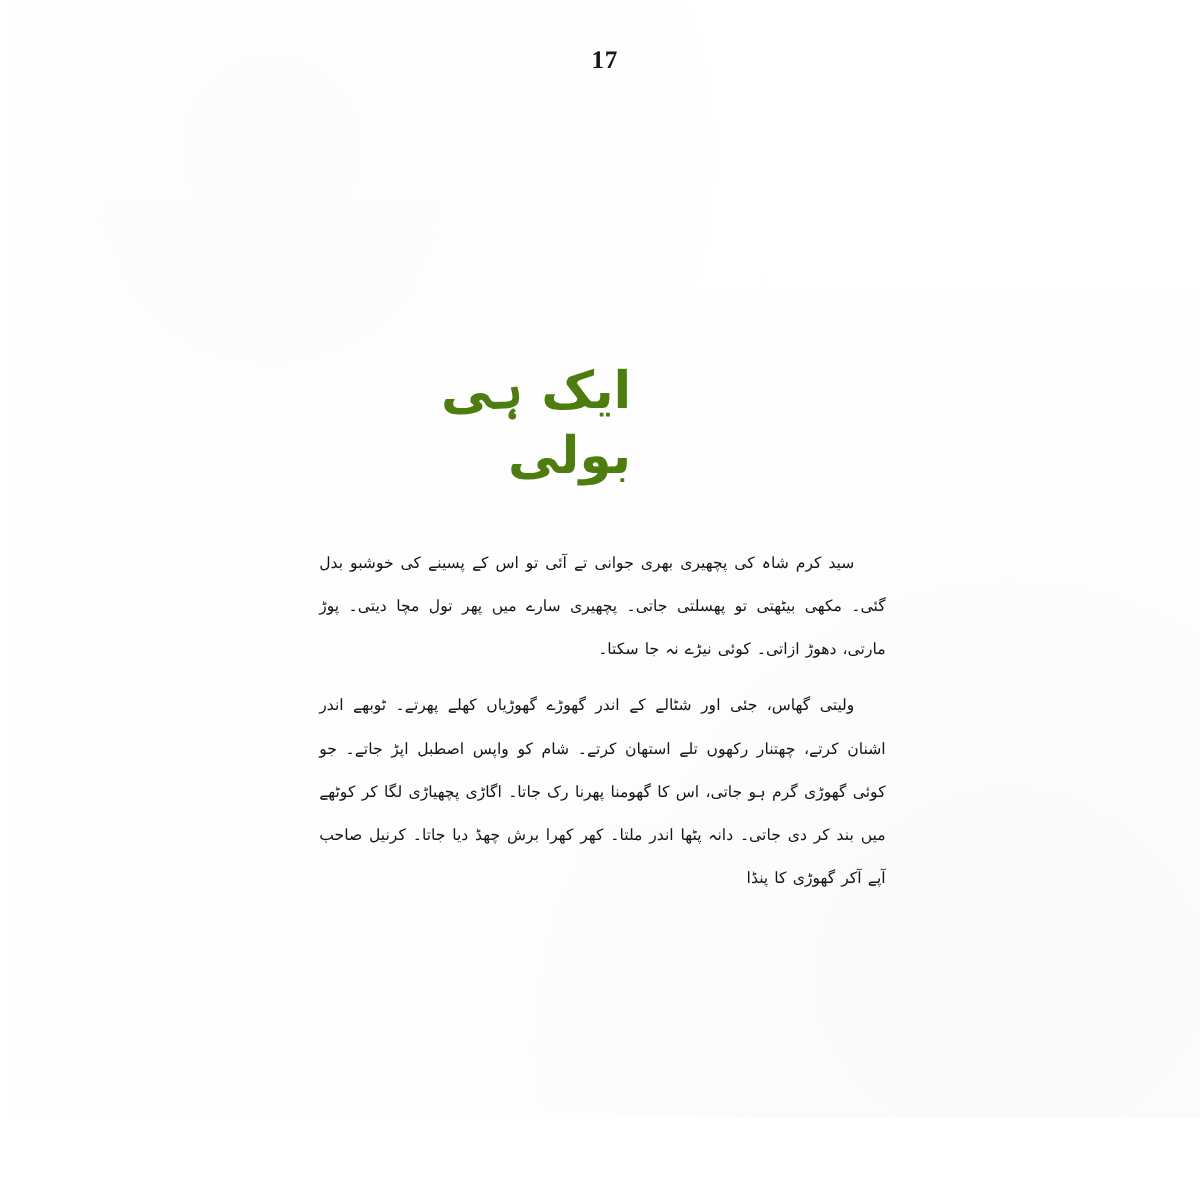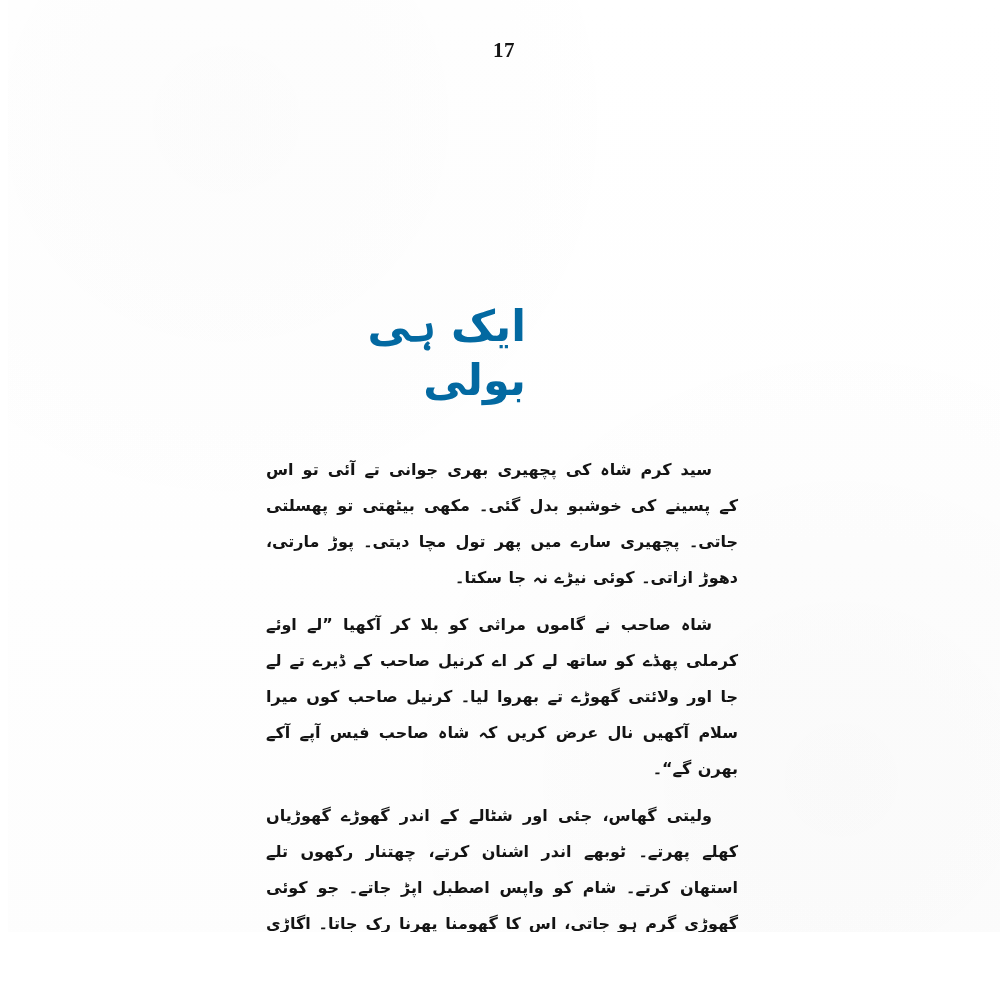--- a/index.html
+++ b/index.html
@@ -53,41 +53,41 @@
     left: 258px;    
     direction: rtl;
     text-align: justify;
   }
 
   .chapter-title {
     font-family: "DejaVu Sans", "Liberation Sans", sans-serif;
     font-size: 43px;
     font-weight: 700;
     line-height: 1.25;
-    color: #0369a1;
+    color: #4d7c0f;
     margin: 0;
     padding: 0 0 0 0;
     text-align: right;
     direction: rtl;
     
     padding-right: 212px;
     letter-spacing: 0.5px;
   }
 
   .body-copy {
     margin-top: 44px;
   }
 
   p.para {
     margin: 0 0 11px 0;
     padding: 0;
     font-family: "DejaVu Sans", "Liberation Sans", sans-serif;
-    font-size: 16px;
+    font-size: 13px;
     line-height: 36px;
-    font-weight: 700;
+    font-weight: 400;
     color: #141414;
     text-align: justify;
     text-justify: inter-word;
     direction: rtl;
     text-indent: 26px;
     word-spacing: 1px;
   }
 
   p.para:last-child {
     margin-bottom: 0;
@@ -112,21 +112,20 @@
   <div class="scan-tint"></div>
 
   <div class="folio">17</div>
 
   <div class="textblock">
 
     <h1 class="chapter-title">ایک ہی بولی</h1>
 
     <div class="body-copy">
       <p class="para">سید کرم شاہ کی پچھیری بھری جوانی تے آئی تو اس کے پسینے کی خوشبو بدل گئی۔ مکھی بیٹھتی تو پھسلتی جاتی۔ پچھیری سارے میں پھر تول مچا دیتی۔ پوڑ مارتی، دھوڑ ازاتی۔ کوئی نیڑے نہ جا سکتا۔</p>
-      <p class="para">شاہ صاحب نے گاموں مراثی کو بلا کر آکھیا ”لے اوئے کرملی پھڈے کو ساتھ لے کر اے کرنیل صاحب کے ڈیرے تے لے جا اور ولائتی گھوڑے تے بھروا لیا۔ کرنیل صاحب کوں میرا سلام آکھیں نال عرض کریں کہ شاہ صاحب فیس آپے آکے بھرن گے“۔</p>
       <p class="para">ولیتی گھاس، جئی اور شٹالے کے اندر گھوڑے گھوڑیاں کھلے پھرتے۔ ٹوبھے اندر اشنان کرتے، چھتنار رکھوں تلے استھان کرتے۔ شام کو واپس اصطبل اپڑ جاتے۔ جو کوئی گھوڑی گرم ہو جاتی، اس کا گھومنا پھرنا رک جاتا۔ اگاڑی پچھیاڑی لگا کر کوٹھے میں بند کر دی جاتی۔ دانہ پٹھا اندر ملتا۔ کھر کھرا برش چھڈ دیا جاتا۔ کرنیل صاحب آپے آکر گھوڑی کا پنڈا</p>
     </div>
 
   </div>
 
   <div class="clip-bottom"></div>
 
 </div>
 
 </body></html>

